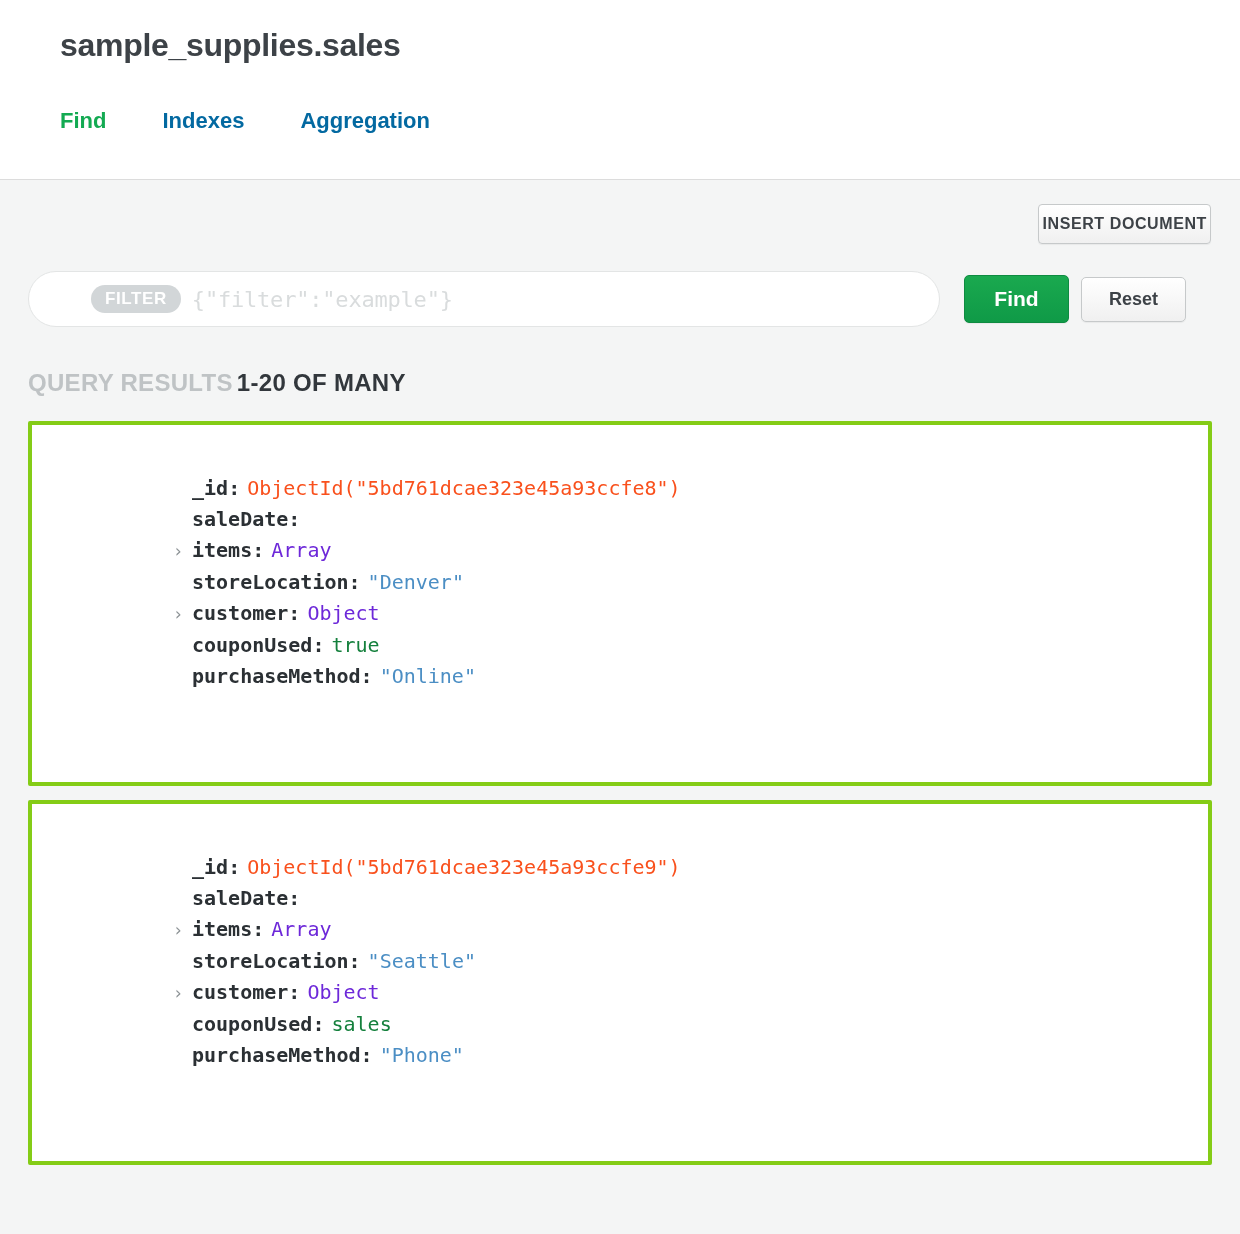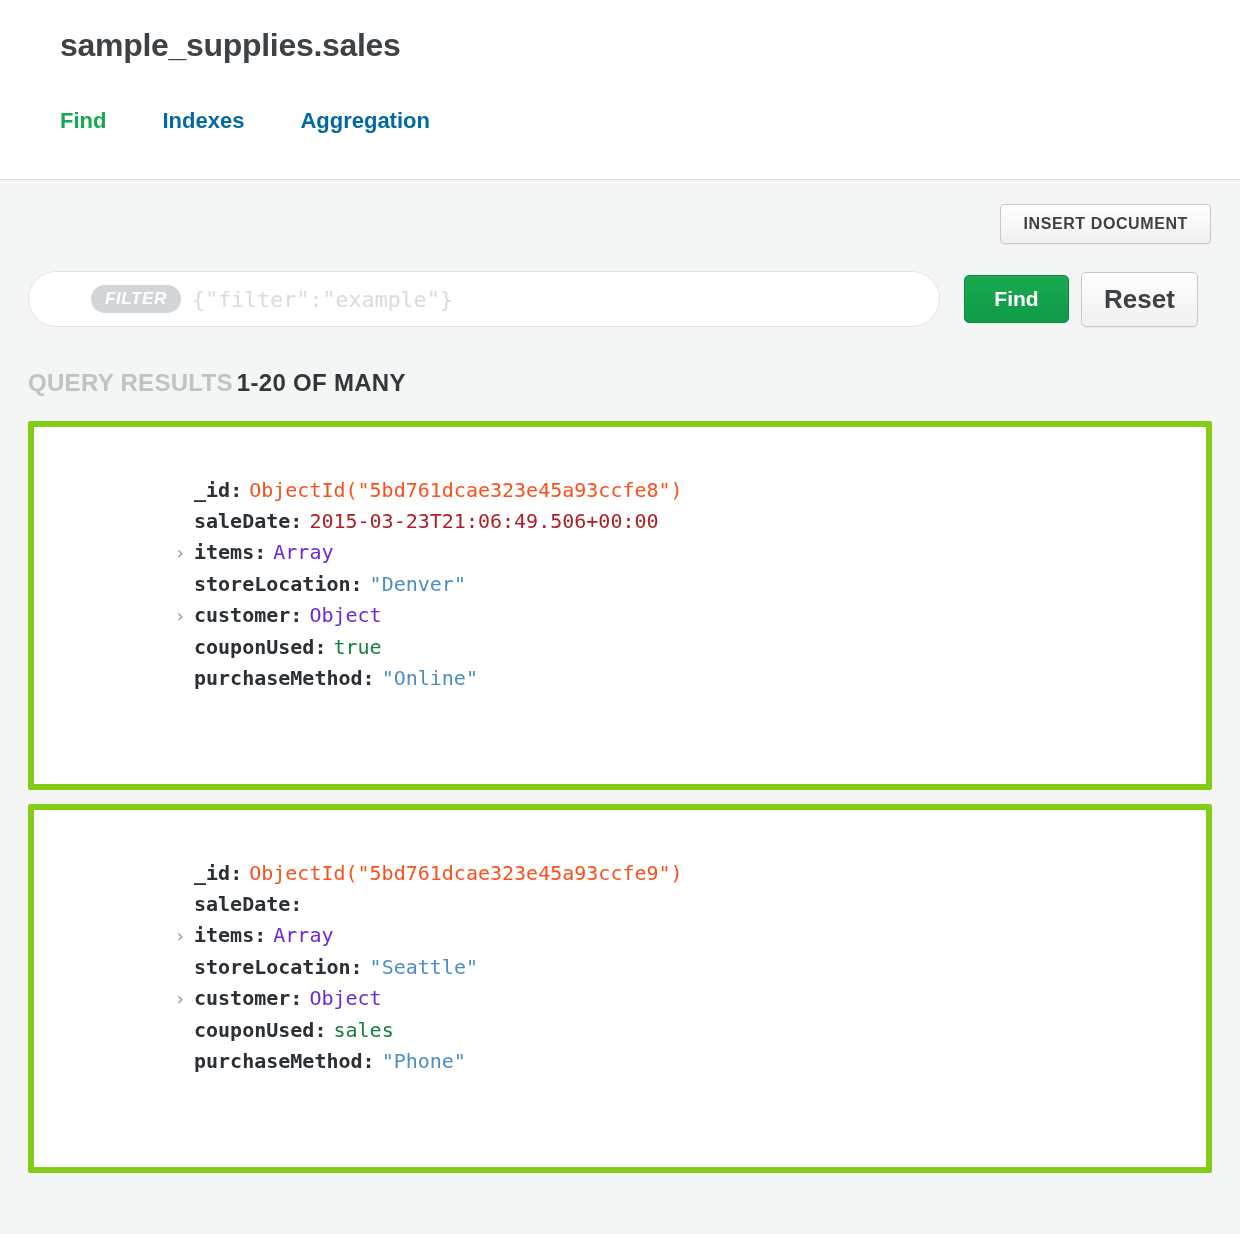--- a/index.html
+++ b/index.html
@@ -86,21 +86,21 @@
   }
   .btn {
     font-family: "Liberation Sans", sans-serif;
     font-size: 16px;
     font-weight: bold;
     letter-spacing: 0.6px;
     color: #3d4247;
     background: linear-gradient(to bottom, #ffffff 0%, #f0f0f0 100%);
     border: 1px solid #c6c9ca;
     border-radius: 4px;
-    padding: 10px 22px;
+    padding: 10px 3px;
     cursor: pointer;
     box-shadow: 0 1px 1px rgba(0,0,0,0.05);
   }
   .btn-insert {
     margin-right: 1px;
   }
 
   
   .query-bar {
     display: flex;
@@ -124,21 +124,20 @@
   .filter-badge {
     background: #d2d6d8;
     color: #ffffff;
     font-size: 17px;
     font-weight: bold;
     letter-spacing: 0.6px;
     border-radius: 14px;
     padding: 5px 14px 6px 14px;
     line-height: 1;
     font-family: "Liberation Sans", sans-serif;
-    font-style: italic;
   }
   .filter-placeholder {
     font-family: "DejaVu Sans Mono", monospace;
     font-size: 22px;
     color: #d9dcdd;
     margin-left: 11px;
     letter-spacing: -0.2px;
     white-space: nowrap;
   }
   .btn-find {
@@ -148,21 +147,21 @@
     color: #ffffff;
     font-size: 21px;
     font-weight: bold;
     letter-spacing: 0;
     border-radius: 5px;
     padding: 11px 25px;
     margin-right: 12px;
     min-width: 105px;
   }
   .btn-reset {
-    font-size: 26px;
+    font-size: 18px;
     font-weight: bold;
     letter-spacing: 0;
     border-radius: 5px;
     padding: 11px 22px;
     min-width: 105px;
   }
 
   
   .results-header {
     margin-top: 42px;
@@ -177,21 +176,21 @@
     color: #32373c;
     margin-left: 4px;
   }
 
   
   .doc-list {
     margin-top: 24px;
   }
   .doc-card {
     background: #ffffff;
-    border: 6px solid #84cc16;
+    border: 4px solid #84cc16;
     border-radius: 2px;
     padding: 48px 0 90px 0;
     margin-bottom: 14px;
     box-sizing: border-box;
   }
   .doc-card:first-child {
     min-height: 357px;
   }
   .field-row {
     display: flex;
@@ -276,21 +275,20 @@
           <span class="expander empty"></span>
           <span class="field-key">_id</span>
           <span class="field-colon">:</span>
           <span class="field-val v-objectid">ObjectId("5bd761dcae323e45a93ccfe8")</span>
         </div>
         <div class="field-row">
           <span class="field-indent"></span>
           <span class="expander empty"></span>
           <span class="field-key">saleDate</span>
           <span class="field-colon">:</span>
-          <span class="field-val v-date">2015-03-23T21:06:49.506+00:00</span>
         </div>
         <div class="field-row">
           <span class="field-indent"></span>
           <span class="expander">›</span>
           <span class="field-key">items</span>
           <span class="field-colon">:</span>
           <span class="field-val v-type">Array</span>
         </div>
         <div class="field-row">
           <span class="field-indent"></span>

